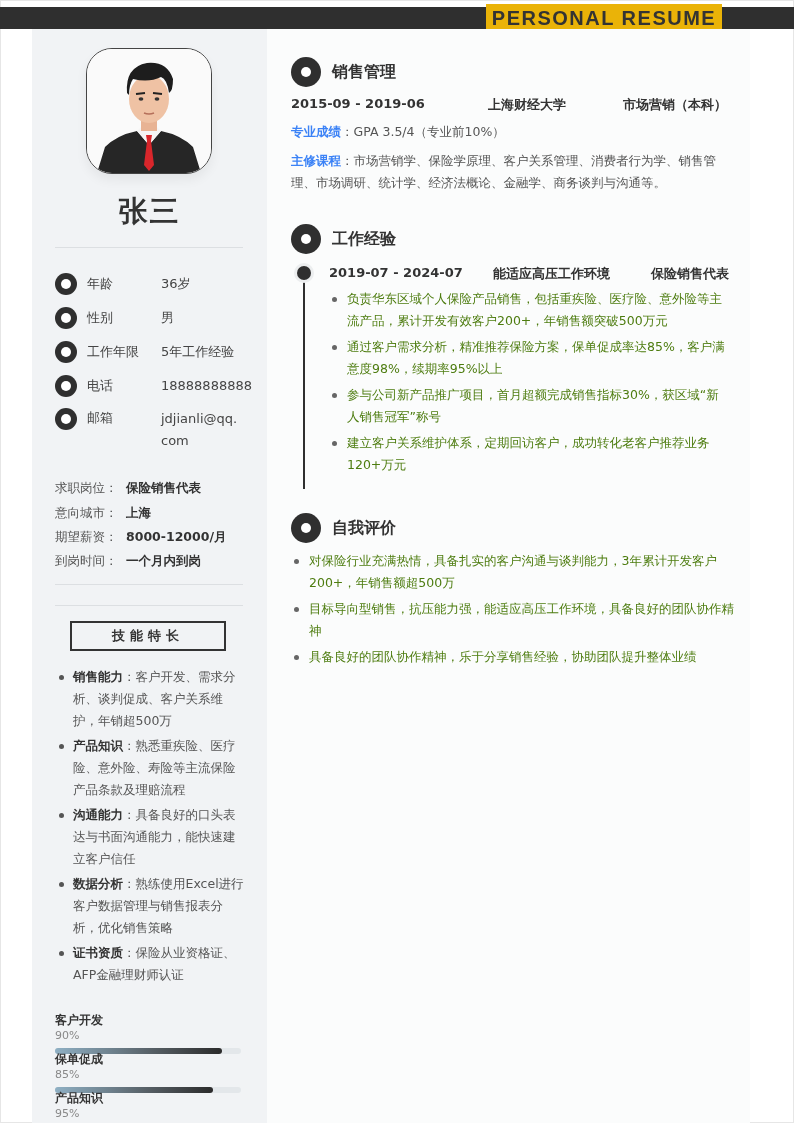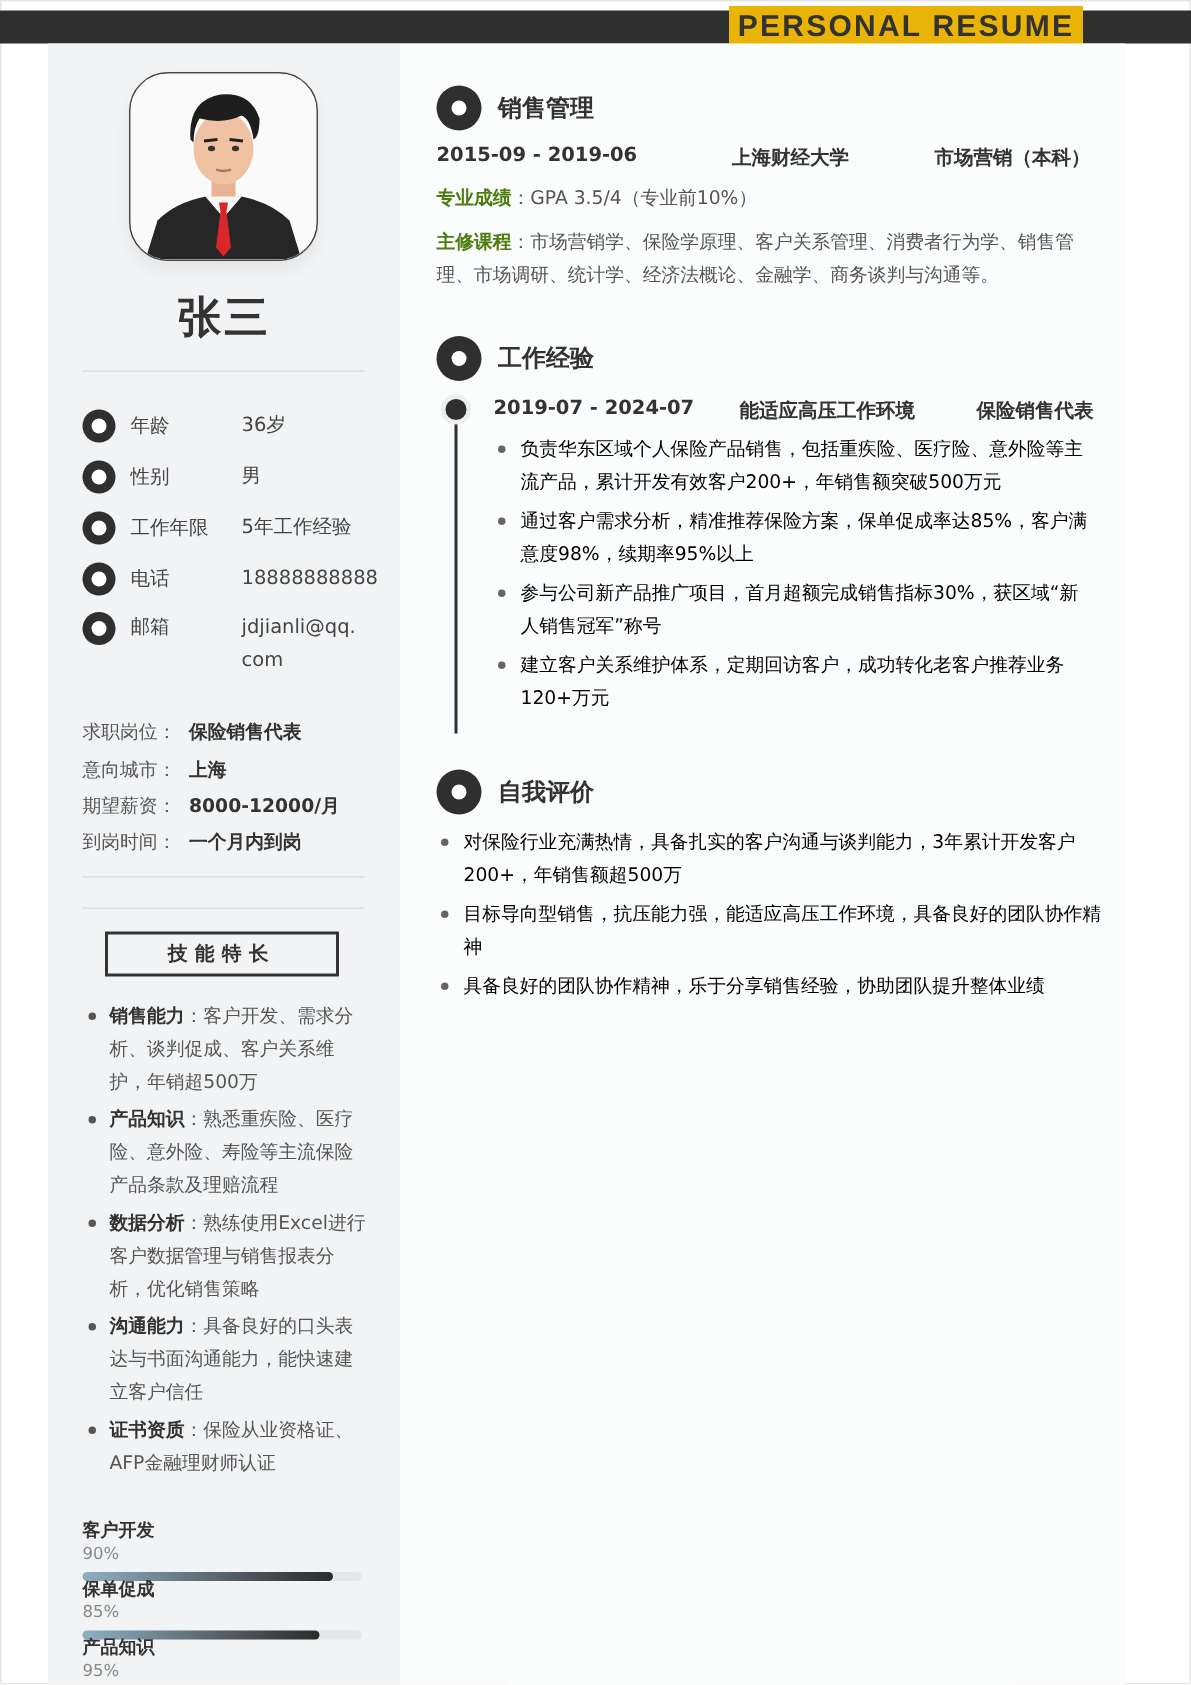--- a/index.html
+++ b/index.html
@@ -32,26 +32,26 @@
   .bar-head .pct{color:#888;font-size:11px;}
   .bar-track{margin-top:6px;height:6px;border-radius:3px;background:#e3e7ea;position:relative;}
   .bar-fill{position:absolute;left:0;top:0;height:6px;border-radius:3px;background:linear-gradient(90deg,#8fb0c4,#555d63 60%,#2b2b2b);}
   .sec-head{position:absolute;left:291px;display:flex;align-items:center;}
   .sec-icon{width:30px;height:30px;border-radius:50%;background:#2f2f2f;position:relative;}
   .sec-icon::after{content:"";position:absolute;left:10px;top:10px;width:10px;height:10px;border-radius:50%;background:#fff;}
   .sec-title{margin-left:11px;font-size:16px;font-weight:bold;color:#333;}
   .edu-row{position:absolute;left:291px;top:96px;width:440px;font-size:13px;font-weight:bold;color:#333;}
   .edu-row span{position:absolute;top:0;white-space:nowrap;}
   .para{position:absolute;left:291px;width:445px;font-size:12.5px;line-height:22px;color:#555;}
-  .para b{color:#4d7c0f;}
+  .para b{color:#3b82f6;}
   .timeline-line{position:absolute;left:303px;top:272px;width:2px;height:217px;background:#2f2f2f;}
   .timeline-dot{position:absolute;left:297px;top:266px;width:14px;height:14px;border-radius:50%;background:#2f2f2f;box-shadow:0 0 0 3px #eceeef;}
   .job-head{position:absolute;left:329px;top:265px;width:410px;font-size:13px;font-weight:bold;color:#333;}
   .job-head span{position:absolute;top:0;white-space:nowrap;}
-  .bul{position:absolute;margin:0;padding:0;list-style:none;font-size:12.5px;line-height:22px;color:#000000;}
+  .bul{position:absolute;margin:0;padding:0;list-style:none;font-size:12.5px;line-height:22px;color:#4d7c0f;}
   .bul li{position:relative;padding-left:18px;margin-bottom:4px;}
   .bul li::before{content:"";position:absolute;left:3px;top:9px;width:5px;height:5px;border-radius:50%;background:#666;}
   .avatar svg{display:block;}
 </style>
 </head>
 <body>
 
 <div class="page"></div>
 <div class="topbar"></div>
 <div class="title-box">
@@ -124,22 +124,22 @@
 </div>
 
 <div class="divider" style="top:584px"></div>
 <div class="divider" style="top:605px"></div>
 
 <div class="skill-title">技能特长</div>
 
 <ul class="skills-list">
   <li><b>销售能力</b><span>：客户开发、需求分析、谈判促成、客户关系维护，年销超500万</span></li>
   <li><b>产品知识</b><span>：熟悉重疾险、医疗险、意外险、寿险等主流保险产品条款及理赔流程</span></li>
+  <li><b>沟通能力</b><span>：具备良好的口头表达与书面沟通能力，能快速建立客户信任</span></li>
   <li><b>数据分析</b><span>：熟练使用Excel进行客户数据管理与销售报表分析，优化销售策略</span></li>
-  <li><b>沟通能力</b><span>：具备良好的口头表达与书面沟通能力，能快速建立客户信任</span></li>
   <li><b>证书资质</b><span>：保险从业资格证、AFP金融理财师认证</span></li>
 </ul>
 
 <div class="bar-block" style="top:1012px">
   <div class="bar-head">
       <span class="lbl">客户开发</span>
       <span class="pct">90%</span>
     </div>
   <div class="bar-track">
       <div class="bar-fill" style="width:90%"></div>

